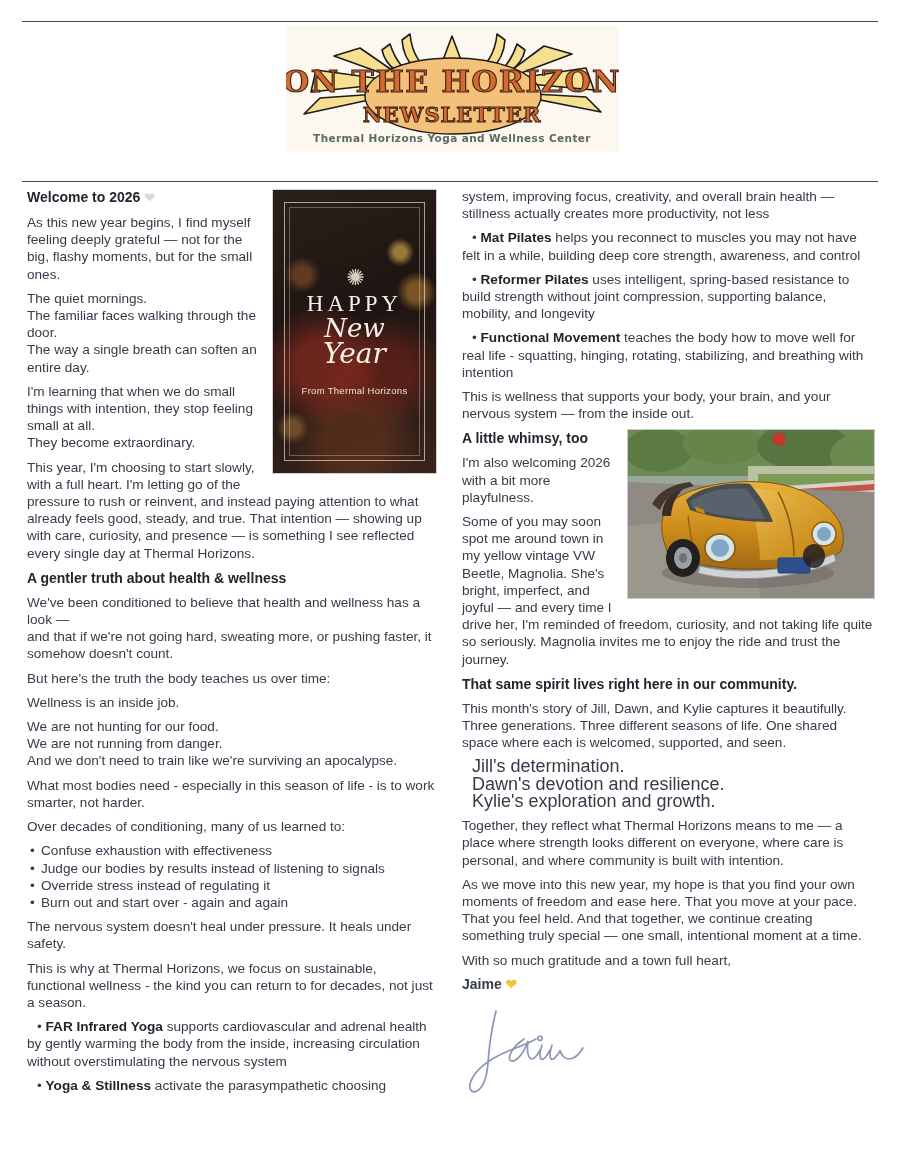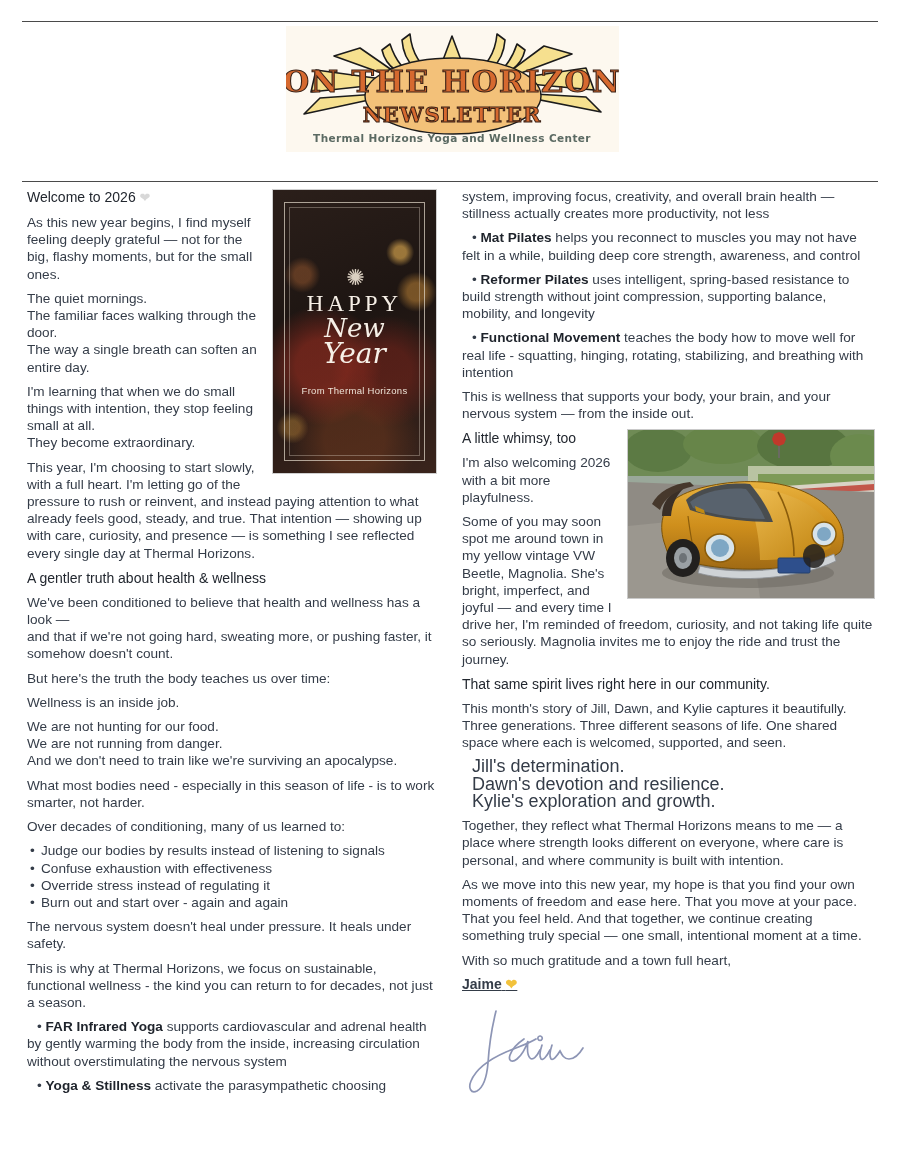--- a/index.html
+++ b/index.html
@@ -29,31 +29,31 @@
     color:#b01f24;letter-spacing:.2px;
   }
 
   
   .col{position:absolute;top:188px;}
   .col-left{left:27px;width:409px;}
   .col-right{left:462px;width:412px;}
 
   p,.lead,.blk{margin:0 0 7px 0;font-size:13.6px;line-height:17.2px;}
   .blk{white-space:pre-line;}
-  h3.sec{margin:0 0 7px 0;font-size:14px;line-height:18px;font-weight:normal;color:#22272f;}
+  h3.sec{margin:0 0 7px 0;font-size:14px;line-height:18px;font-weight:bold;color:#22272f;}
   .bullets{margin:0 0 7px 0;padding:0;list-style:none;}
   .bullets li{font-size:13.6px;line-height:17.2px;padding-left:14px;position:relative;}
   .bullets li:before{content:"\2022";position:absolute;left:3px;}
   .hang{margin:0 0 7px 0;font-size:13.6px;line-height:17.2px;text-indent:10px;}
   .hang b{font-weight:bold;color:#1e232b;}
   .indent-lines{margin:0 0 7px 0;font-size:18px;line-height:17.2px;padding-left:10px;white-space:pre-line;}
 
   .heart-white{font-size:13px;color:#d8d8d8;}
   .heart-yellow{color:#f2c23b;font-size:14px;}
-  .signoff{font-weight:bold;font-size:14px;margin:0 0 0 0;text-decoration:underline;}
+  .signoff{font-weight:bold;font-size:14px;margin:0 0 0 0;}
 
   
   .nycard{
     float:right;width:163px;height:283px;margin:2px 0 6px 10px;
     position:relative;overflow:hidden;
     background:#241a16;
     box-shadow:0 0 0 1px #cfcfcf;
   }
   .nycard .bokeh{position:absolute;inset:0;
     background:
@@ -165,22 +165,22 @@
 and that if we're not going hard, sweating more, or pushing faster, it somehow doesn't count.</p>
     <p>But here's the truth the body teaches us over time:</p>
     <p>Wellness is an inside job.</p>
     <p class="blk">We are not hunting for our food.
 We are not running from danger.
 And we don't need to train like we're surviving an apocalypse.</p>
     <p>What most bodies need - especially in this season of life - is to work smarter, not harder.</p>
     <p>Over decades of conditioning, many of us learned to:</p>
 
     <ul class="bullets">
+      <li>Confuse exhaustion with effectiveness</li>
       <li>Judge our bodies by results instead of listening to signals</li>
-      <li>Confuse exhaustion with effectiveness</li>
       <li>Override stress instead of regulating it</li>
       <li>Burn out and start over - again and again</li>
     </ul>
 
     <p>The nervous system doesn't heal under pressure. It heals under safety.</p>
     <p>This is why at Thermal Horizons, we focus on sustainable, functional wellness - the kind you can return to for decades, not just a season.</p>
 
     <p class="hang">
       • <b>FAR Infrared Yoga</b><span> supports cardiovascular and adrenal health by gently warming the body from the inside, increasing circulation without overstimulating the nervous system</span>
     </p>

